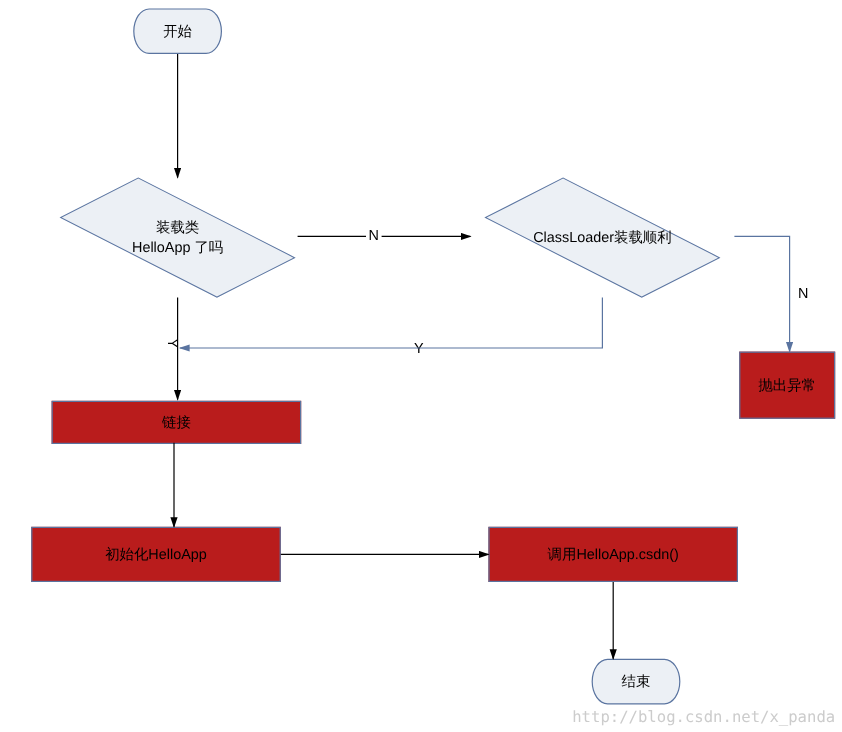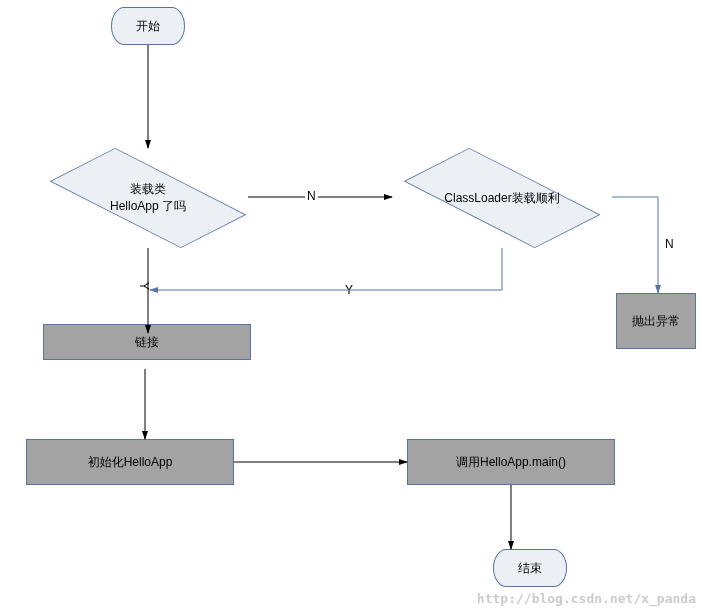--- a/index.html
+++ b/index.html
@@ -18,21 +18,21 @@
     background: #ecf0f5;
     border: 1px solid #5a74a0;
     display: flex;
     align-items: center;
     justify-content: center;
     text-align: center;
   }
   .terminator.start { border-radius: 50% / 100%; }
   .process {
     position: absolute;
-    background: #a3a3a3;
+    background: #b91c1c;
     border: 1px solid #5a74a0;
     display: flex;
     align-items: center;
     justify-content: center;
     text-align: center;
     padding: 4px;
   }
   .diamond {
     position: absolute;
     width: 200px;
@@ -57,21 +57,20 @@
     position: absolute;
     font-size: 12px;
     background: #fff;
   }
   .watermark {
     position: absolute;
     bottom: 4px; right: 6px;
     color: #ccc;
     font-family: monospace;
     font-size: 13px;
-    font-weight: bold;
   }
   svg.arrows {
     position: absolute; left: 0; top: 0;
     width: 702px; height: 610px;
     pointer-events: none;
   }
 </style>
 </head>
 <body>
 <div class="canvas">
@@ -88,34 +87,34 @@
 </div>
 
 <div class="diamond" style="left:48px; top:148px; width:200px; height:100px;">
   <div class="diamond-shape" style="left:30px; top:15px; width:140px; height:70px;"></div>
   <div class="diamond-label">
     <span style="white-space:pre-line;">装载类
 HelloApp 了吗</span>
   </div>
 </div>
 
-<div class="process" style="left:43px; top:324px; width:208px; height:36px;">
+<div class="process" style="left:43px; top:334px; width:208px; height:36px;">
   <span>链接</span>
 </div>
 
 <div class="process" style="left:616px; top:293px; width:80px; height:56px;">
   <span>抛出异常</span>
 </div>
 
 <div class="process" style="left:26px; top:439px; width:208px; height:46px;text-align:right;">
   <span>初始化HelloApp</span>
 </div>
 
 <div class="process" style="left:407px; top:439px; width:208px; height:46px;">
-  <span>调用HelloApp.main()</span>
+  <span>调用HelloApp.csdn()</span>
 </div>
 
 <div class="terminator" style="left:493px; top:549px; width:74px; height:38px; border-radius:14px/20px;">
   <span>结束</span>
 </div>
 
 <div class="edge-label" style="left:307px; top:189px;">N</div>
 <div class="edge-label" style="left:140px; top:279px; transform:rotate(90deg);">Y</div>
 <div class="edge-label" style="left:345px; top:283px;">Y</div>
 <div class="edge-label" style="left:665px; top:237px;">N</div>

